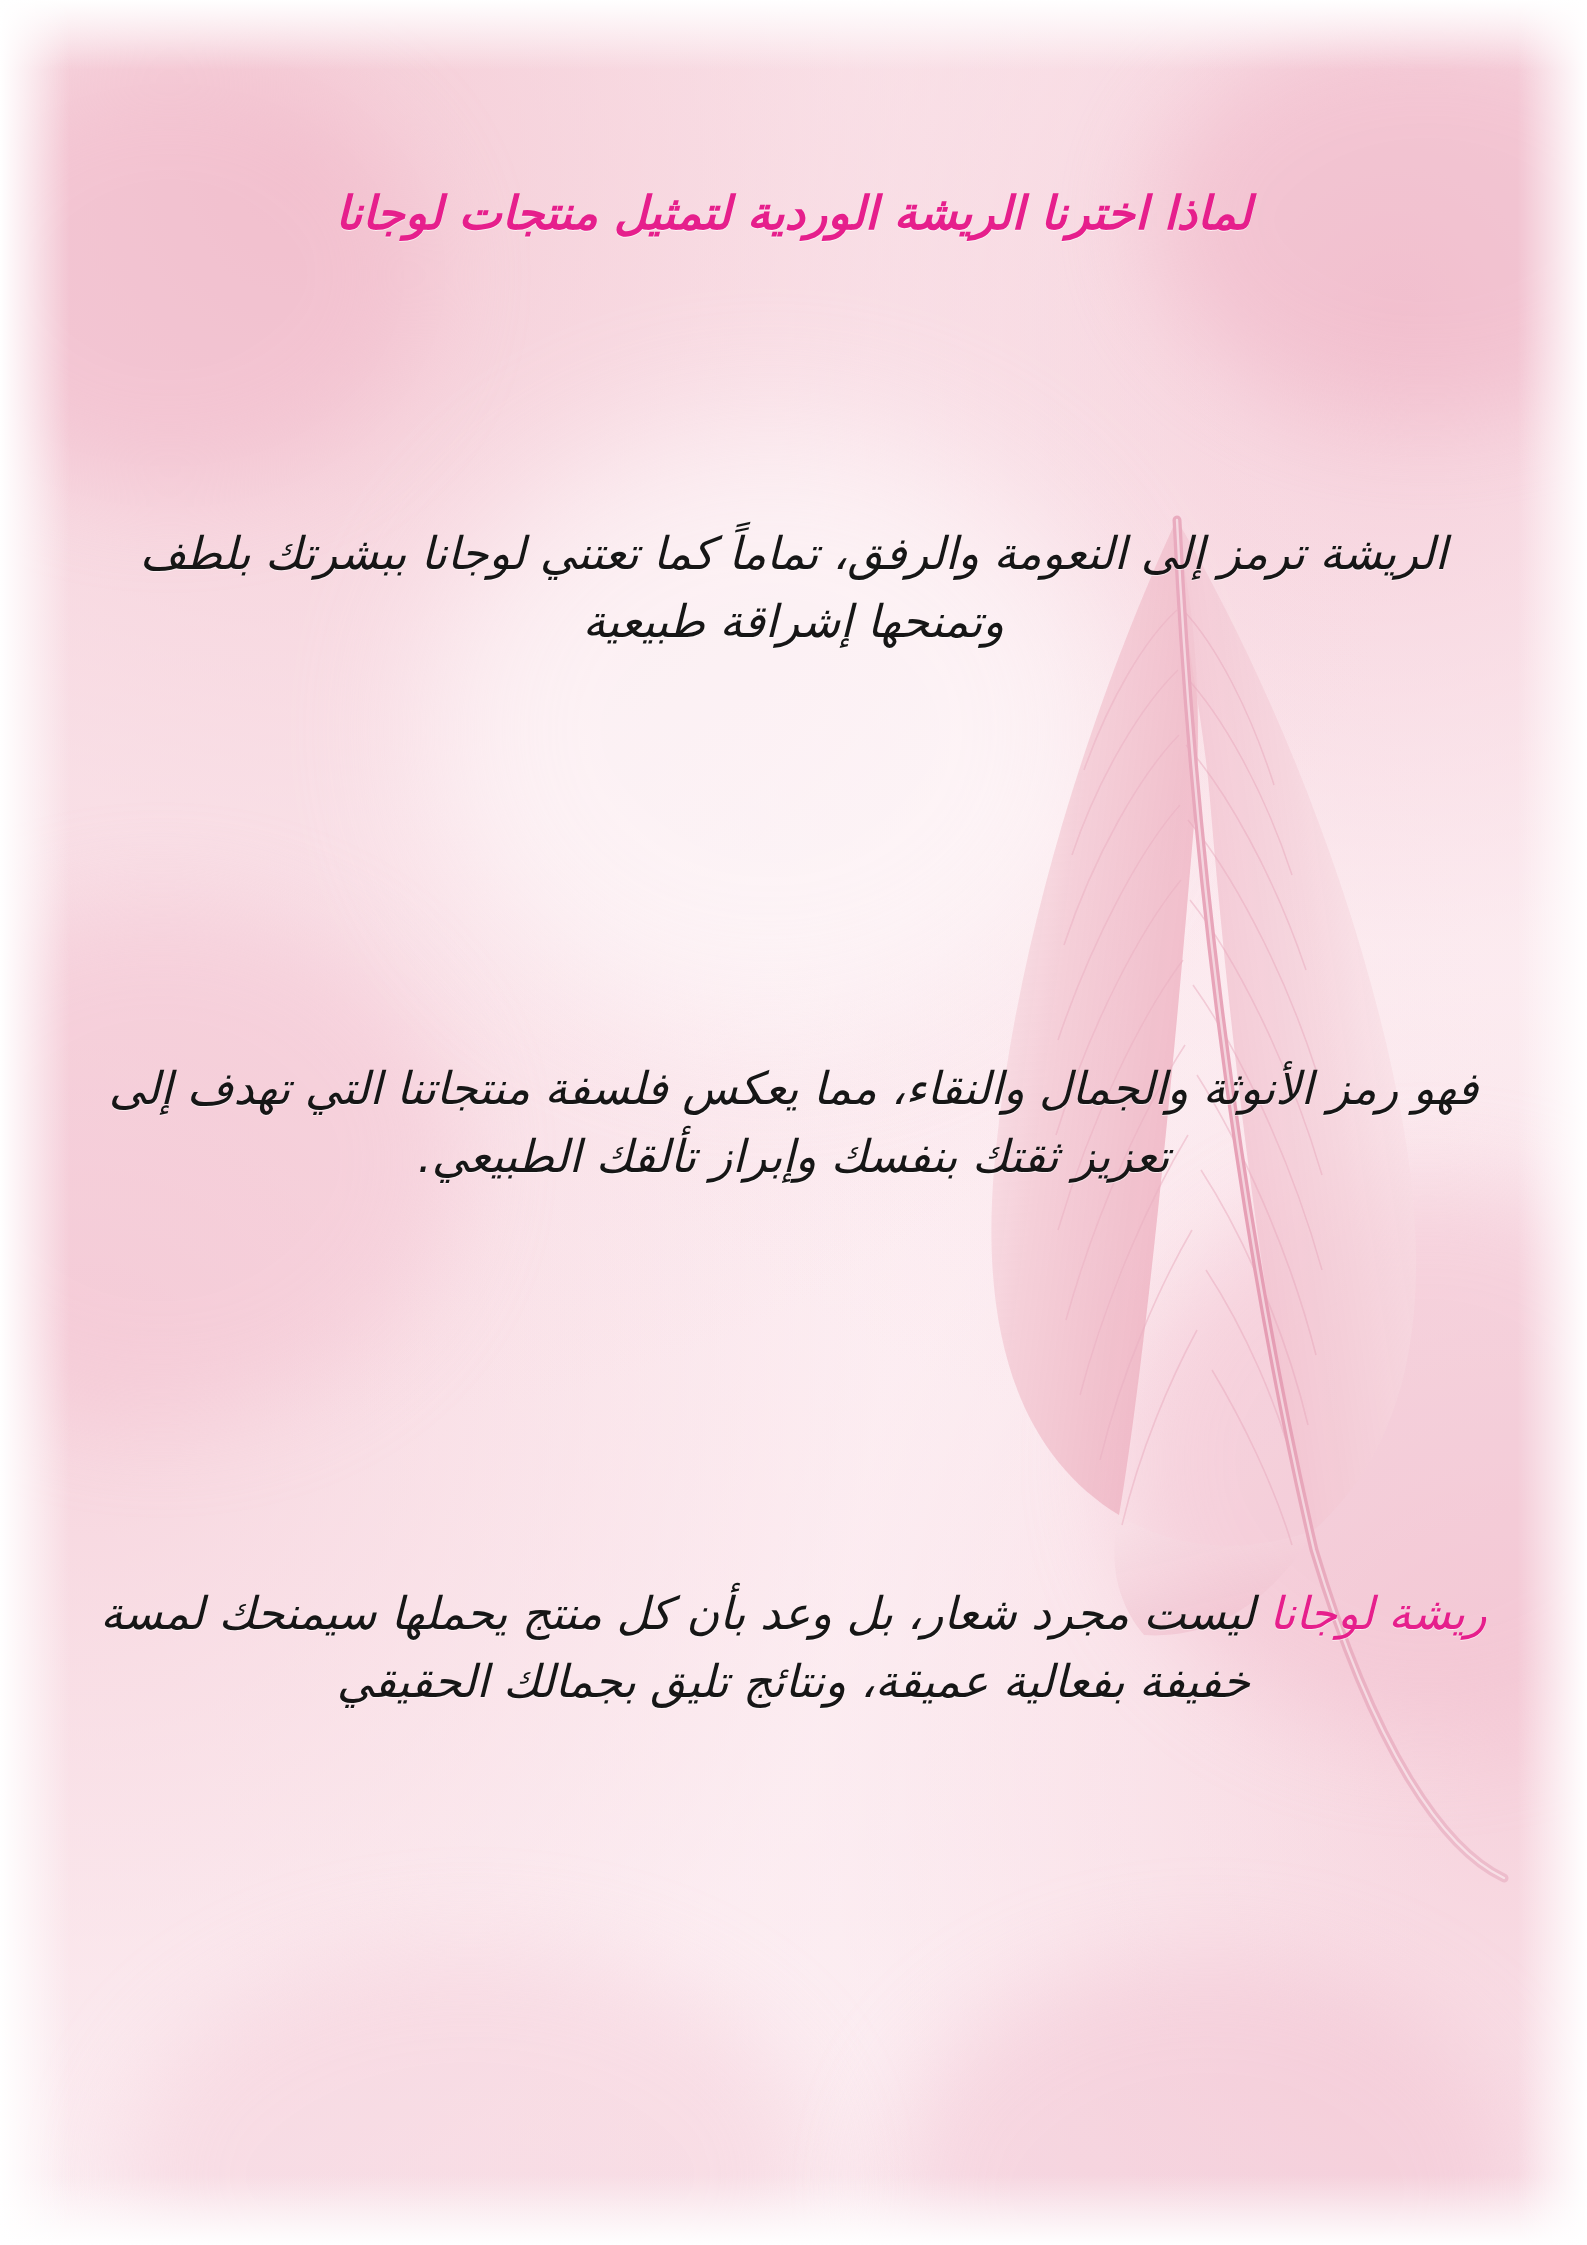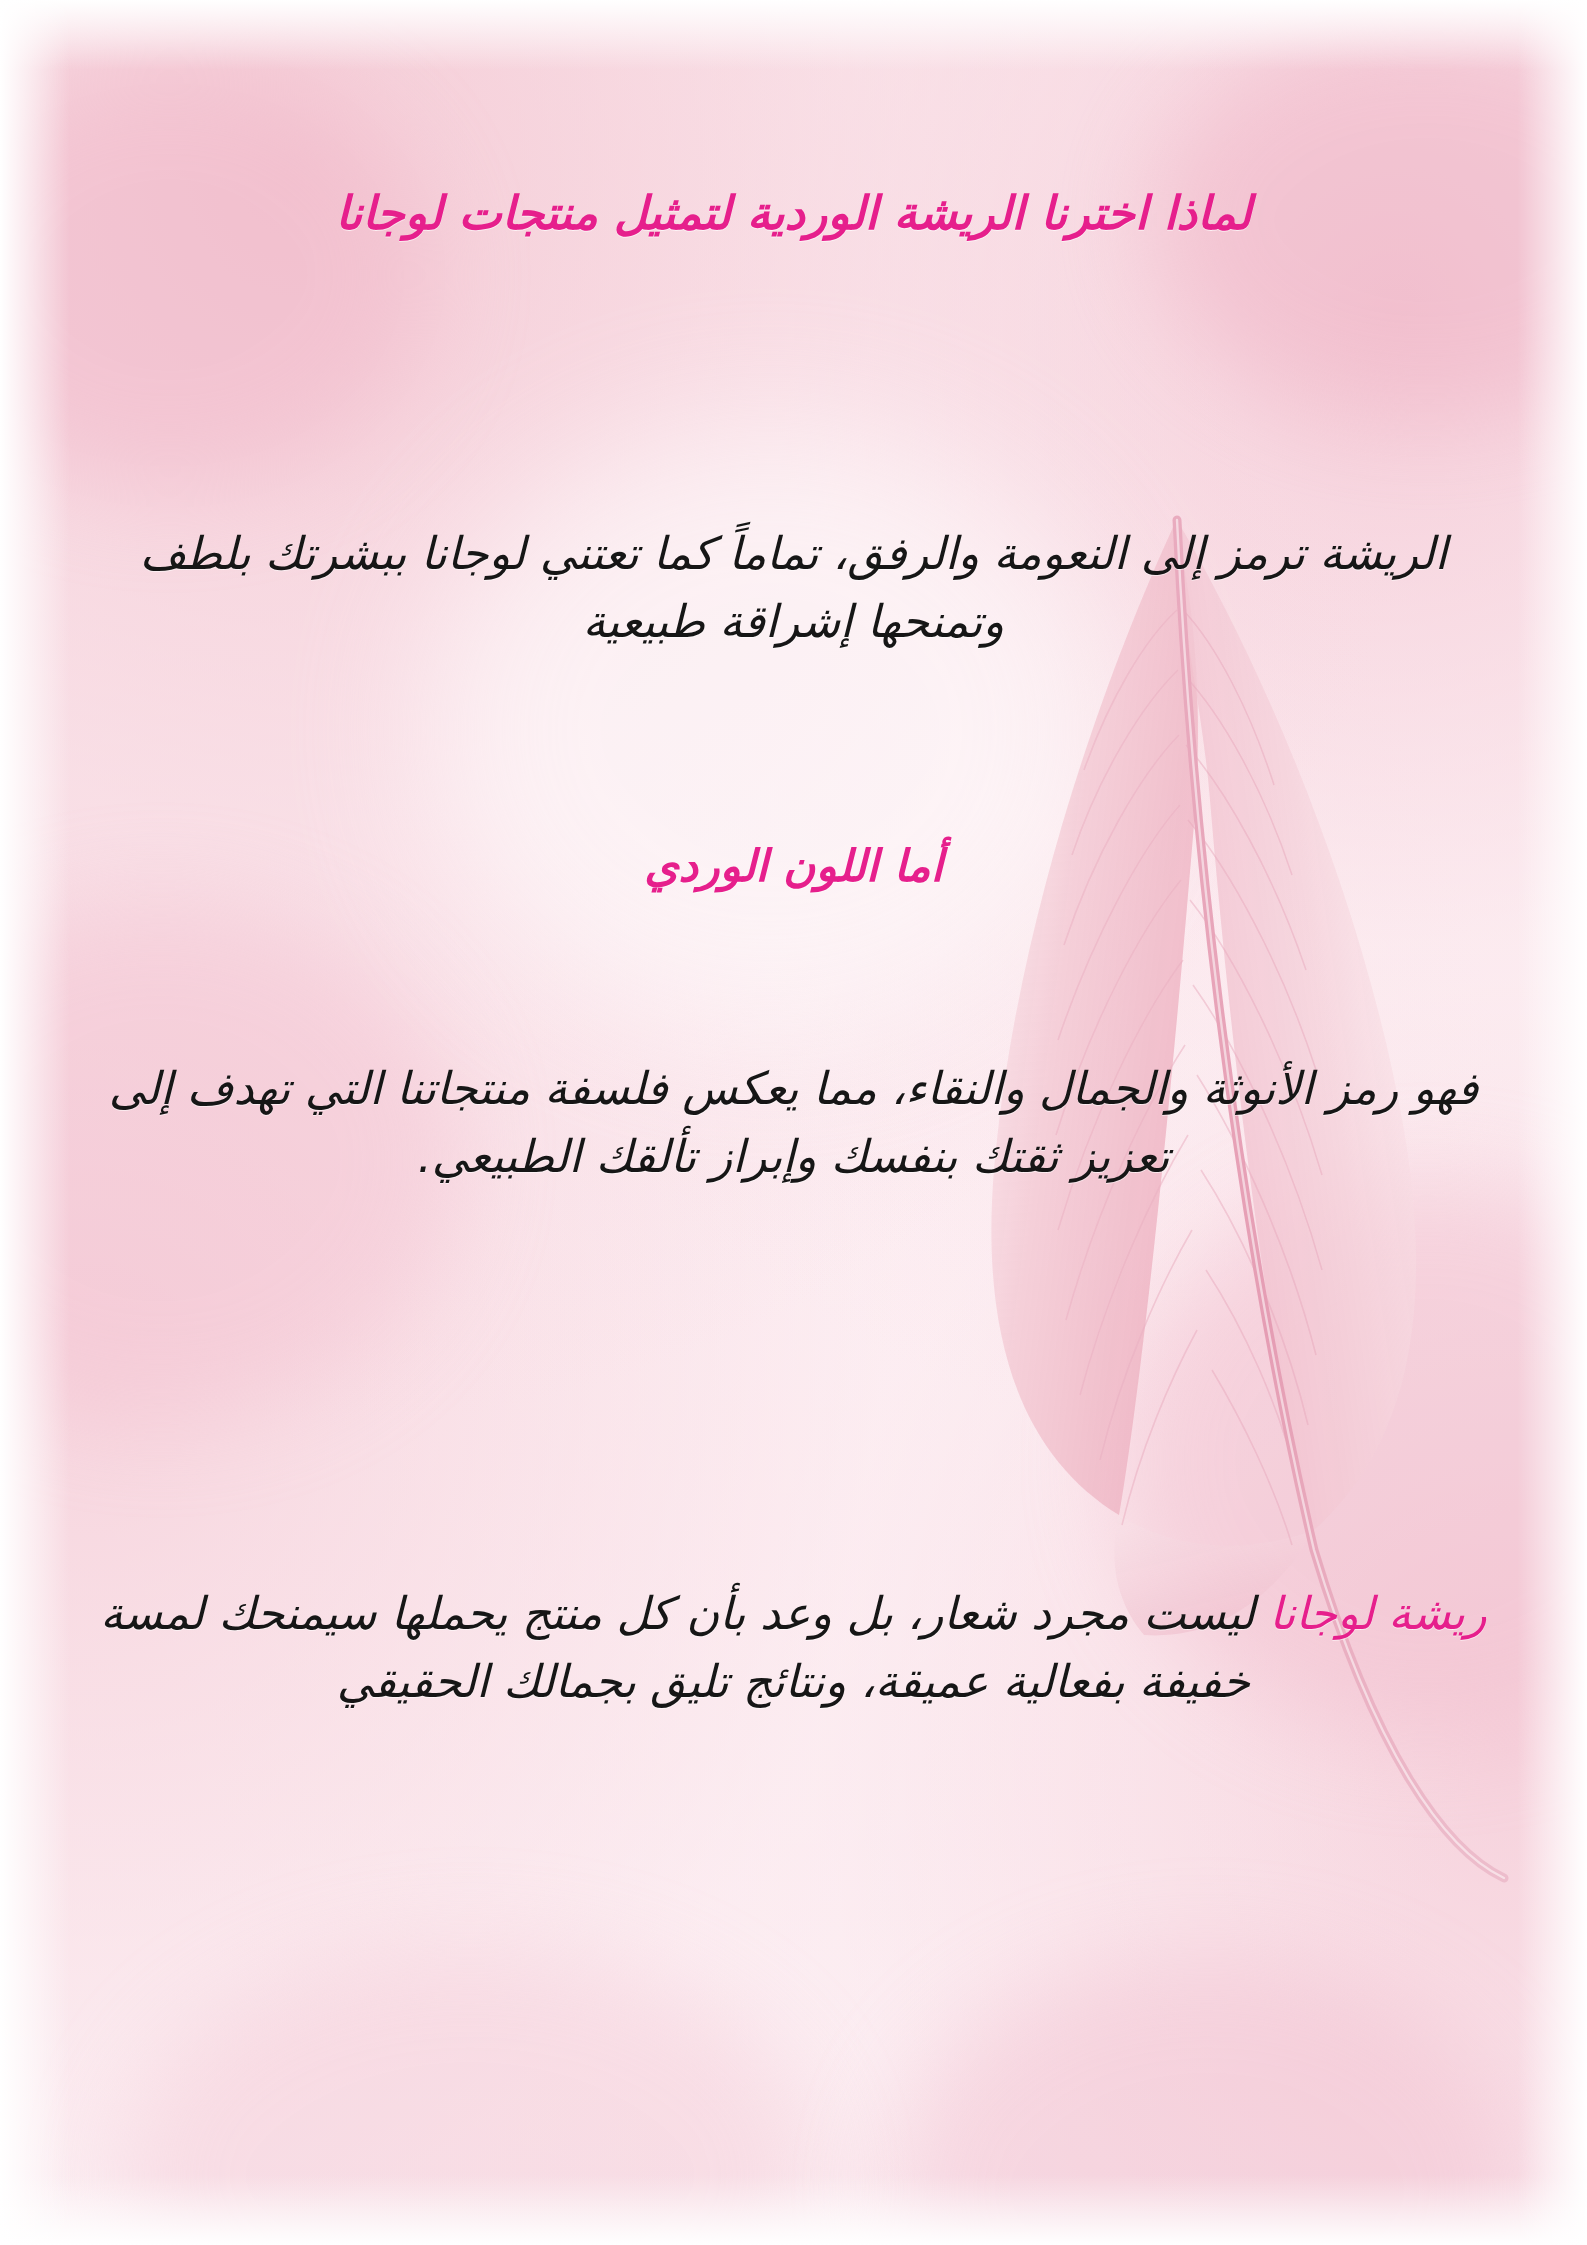--- a/index.html
+++ b/index.html
@@ -194,21 +194,20 @@
     <path d="M333 50 C 346 330, 386 720, 470 1080 C 530 1280, 600 1380, 660 1408" stroke="url(#shaftG)" stroke-width="9" fill="none" stroke-linecap="round"></path>
     <path d="M333 50 C 346 330, 386 720, 470 1080 C 530 1280, 600 1380, 660 1408" stroke="#ffffff" stroke-width="2.4" fill="none" opacity="0.55" stroke-linecap="round"></path>
   </svg>
 
   <div class="content">
 
     <div class="headline">لماذا اخترنا الريشة الوردية لتمثيل منتجات لوجانا</div>
 
     <div class="para para-1">الريشة ترمز إلى النعومة والرفق، تماماً كما تعتني لوجانا ببشرتك بلطف وتمنحها إشراقة طبيعية</div>
 
-    <div class="subhead">أما اللون الوردي</div>
 
     <div class="para para-2">فهو رمز الأنوثة والجمال والنقاء، مما يعكس فلسفة منتجاتنا التي تهدف إلى تعزيز ثقتك بنفسك وإبراز تألقك الطبيعي.</div>
 
     <div class="para para-3">
       <span class="brand-accent">ريشة لوجانا</span><span> ليست مجرد شعار، بل وعد بأن كل منتج يحملها سيمنحك لمسة خفيفة بفعالية عميقة، ونتائج تليق بجمالك الحقيقي</span>
     </div>
 
   </div>
 </div>
 

